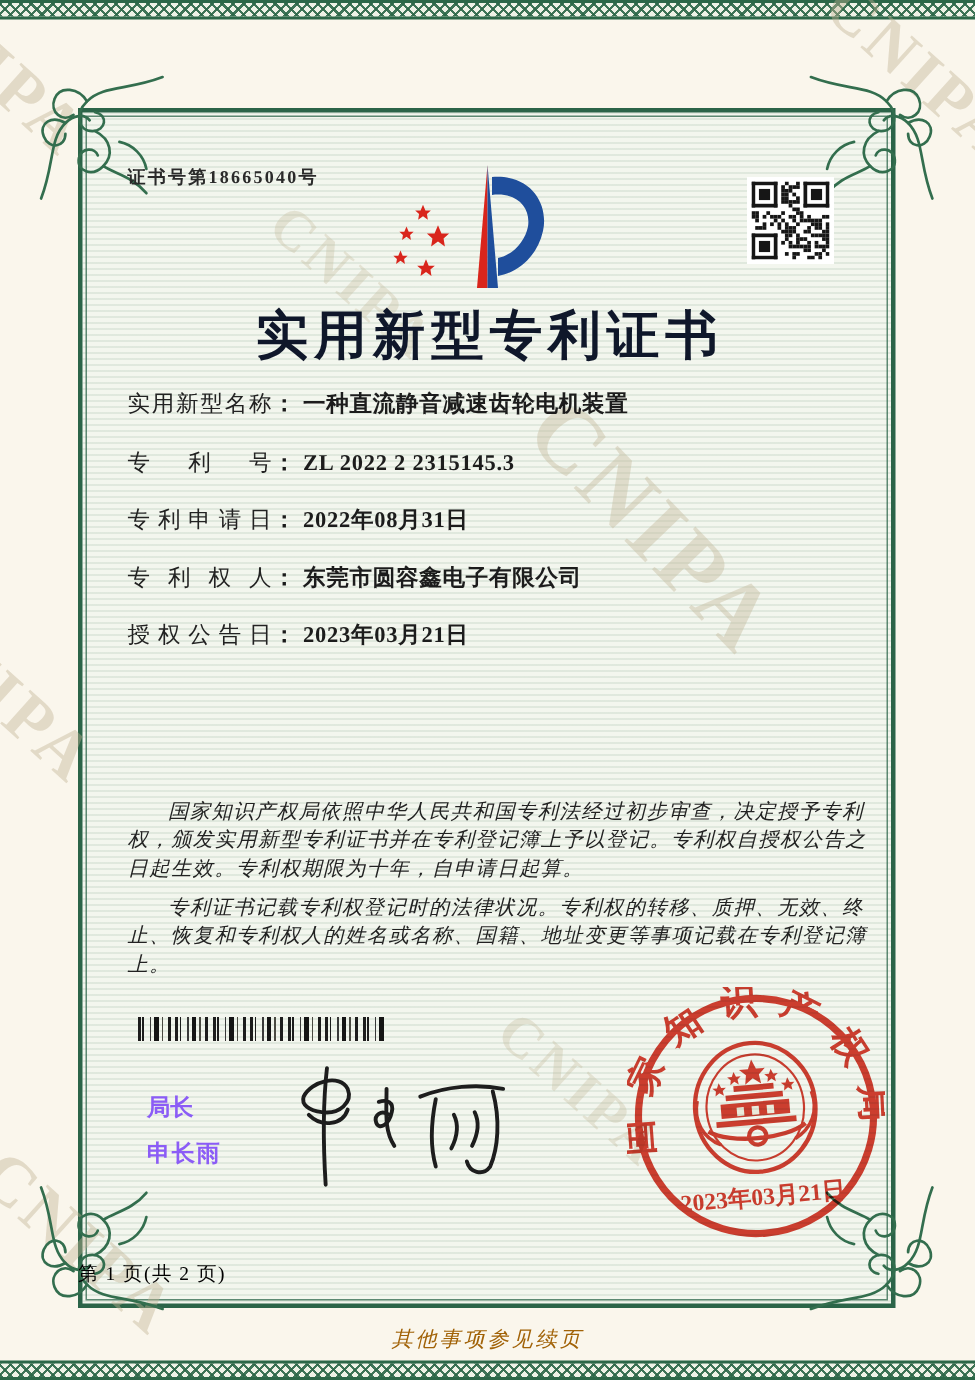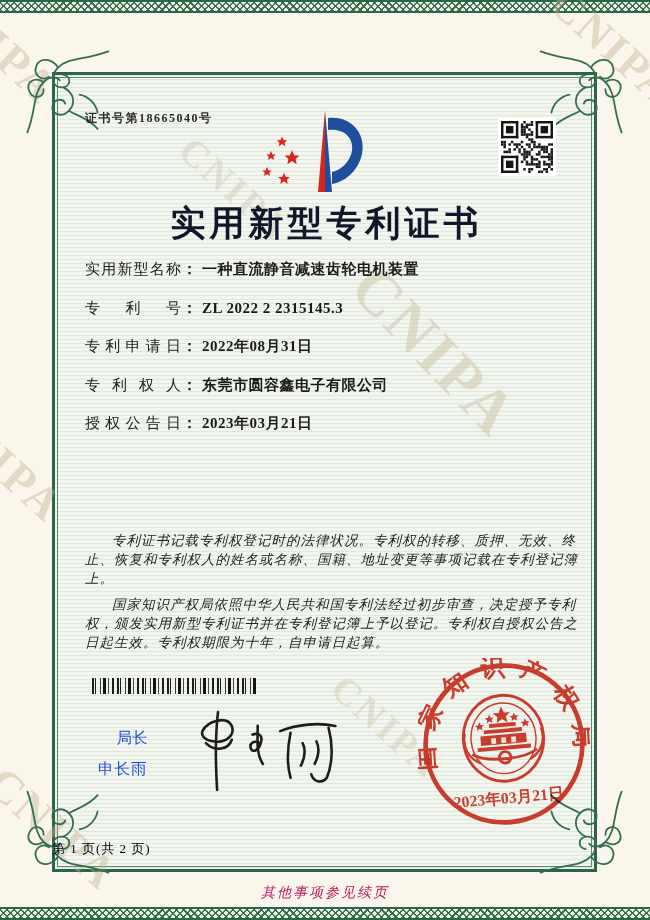--- a/index.html
+++ b/index.html
@@ -65,27 +65,27 @@
          font-style:italic; letter-spacing:1px; color:#222;}
   .paras p{margin:0; text-indent:2em;}
   .paras p + p{margin-top:7px;}
   .barcode{left:92px; top:678px; width:166px; height:16px;
     background-image:repeating-linear-gradient(90deg,
       #1d1d1d 0 2px, transparent 2px 3px, #1d1d1d 3px 4px, transparent 4px 8px,
       #3a3a3a 8px 9px, transparent 9px 11px, #151515 11px 14px, transparent 14px 16px,
       #4a4a42 16px 17px, transparent 17px 20px, #1d1d1d 20px 22px, transparent 22px 25px);
   }
   .signer{left:98px; top:728px; font-family:"Liberation Sans","DejaVu Sans",sans-serif;
-          font-weight:400; font-size:15.5px; color:#1d4ed8;text-align:right;}
+          font-weight:700; font-size:15.5px; color:#8b5cf6;}
   .signer .line2{margin-top:10px; letter-spacing:1px;}
   .signature{left:186px; top:700px;}
   .seal{left:418px; top:658px; width:172px; height:172px; opacity:.95; mix-blend-mode:multiply;}
   .pagenum{left:52px; top:840px; width:434px; text-align:left; font-size:13px; letter-spacing:1px; color:#000000;}
   .note{left:0; top:884px; width:650px; text-align:center; font-size:14px; font-style:italic;
-        letter-spacing:2px; color:#be185d;}
+        letter-spacing:2px; color:#a16207;}
 </style>
 </head>
 <body>
 
 <div class="page">
 
   <div class="band top"></div>
   <div class="band bottom"></div>
 
   <div class="frame"></div>
@@ -308,22 +308,22 @@
     </div>
     <div class="frow">
       <span class="flabel">专利权人</span><span class="fcolon">：</span><span class="fvalue">东莞市圆容鑫电子有限公司</span>
     </div>
     <div class="frow">
       <span class="flabel">授权公告日</span><span class="fcolon">：</span><span class="fvalue">2023年03月21日</span>
     </div>
   </div>
 
   <div class="abs paras">
+    <p>国家知识产权局依照中华人民共和国专利法经过初步审查，决定授予专利权，颁发实用新型专利证书并在专利登记簿上予以登记。专利权自授权公告之日起生效。专利权期限为十年，自申请日起算。</p>
     <p>专利证书记载专利权登记时的法律状况。专利权的转移、质押、无效、终止、恢复和专利权人的姓名或名称、国籍、地址变更等事项记载在专利登记簿上。</p>
-    <p>国家知识产权局依照中华人民共和国专利法经过初步审查，决定授予专利权，颁发实用新型专利证书并在专利登记簿上予以登记。专利权自授权公告之日起生效。专利权期限为十年，自申请日起算。</p>
   </div>
 
   <div class="abs barcode"></div>
 
   <div class="abs signer">
     <div>局长</div>
     <div class="line2">申长雨</div>
   </div>
 
   <svg class="abs signature" width="165" height="95" viewBox="0 0 185 110">

